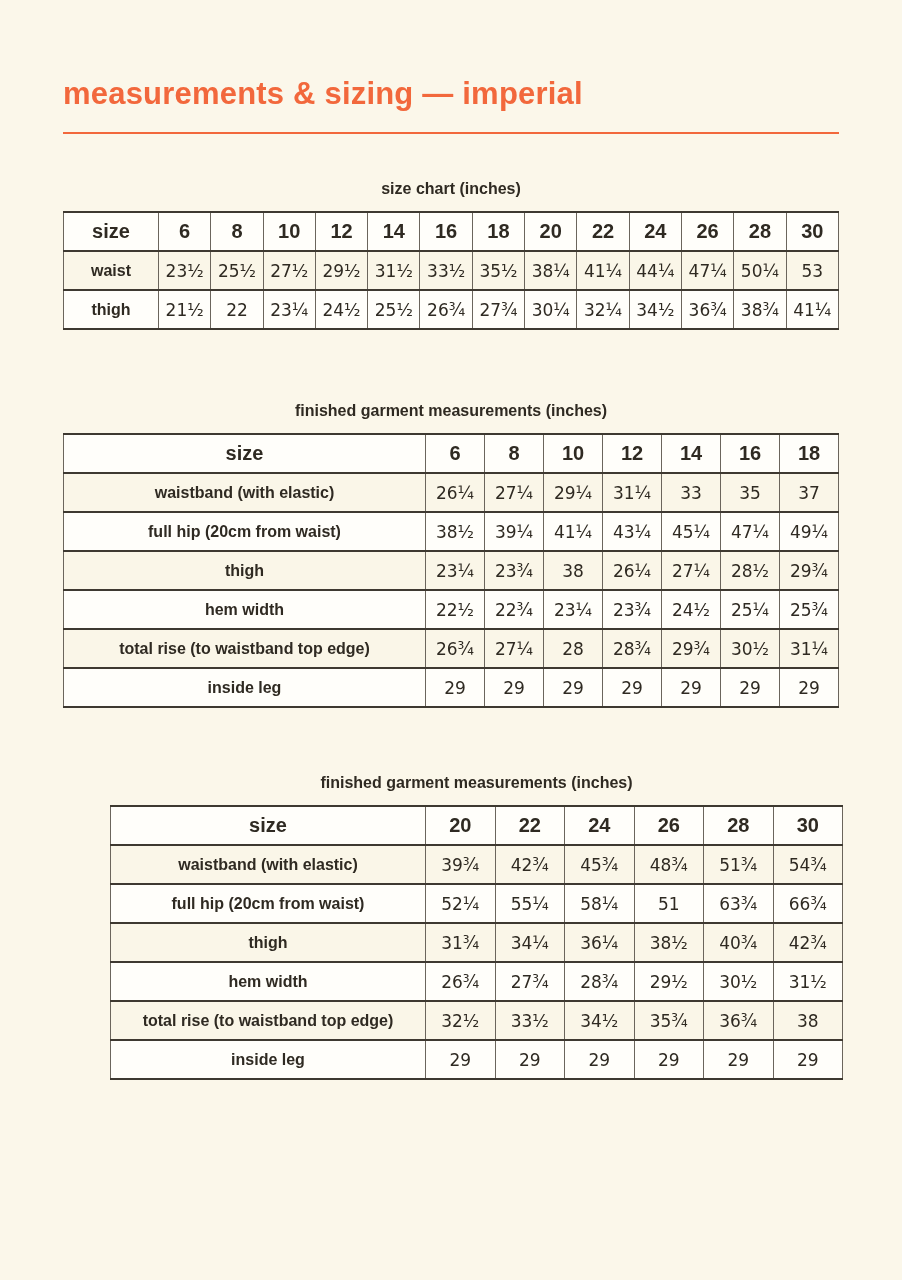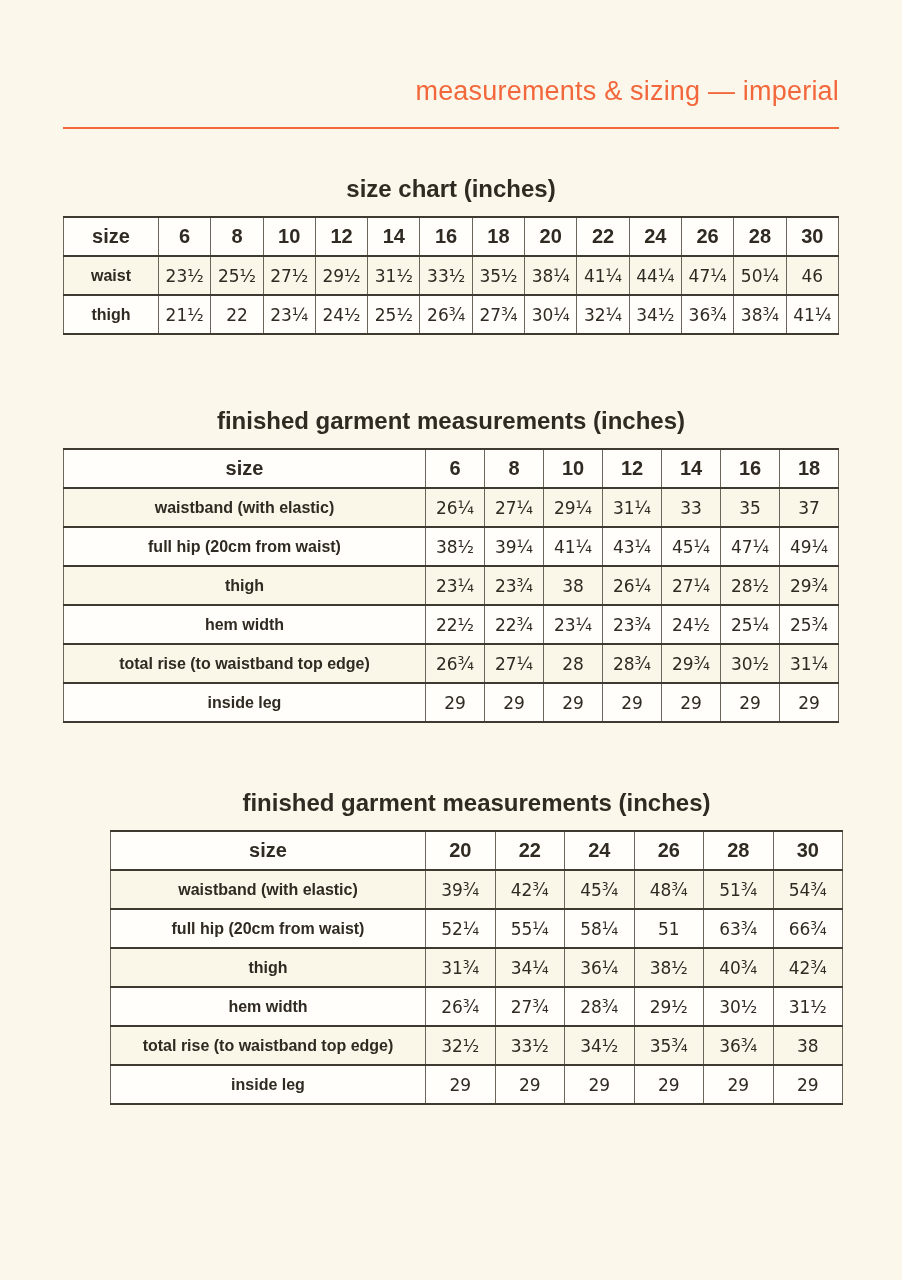--- a/index.html
+++ b/index.html
@@ -16,37 +16,36 @@
   body{
     width:902px;height:1280px;
     background:var(--bg);
     color:var(--ink);
     font-family:"Liberation Sans","DejaVu Sans",sans-serif;
     overflow:hidden;
   }
   .page{padding:76px 63px 0 63px;width:902px;}
   h1.page-title{
     margin:0;
-    font-size:27px;
-    font-weight:normal;
+    font-size:31px;
+    font-weight:bold;
     letter-spacing:.2px;
     color:var(--accent);
-    text-align:right;
   }
   .title-rule{
     border:none;
     border-top:2px solid var(--accent);
     margin:20px 0 0 0;
   }
   section.table-block{margin-top:46px;}
   section.table-block.second{margin-top:72px;}
   section.table-block.third{margin-top:66px;margin-left:47px;width:733px;}
   h2.table-title{
     margin:0 0 13px 0;
-    font-size:24px;
+    font-size:16px;
     font-weight:bold;
     text-align:center;
     color:var(--ink);
   }
   table{
     border-collapse:collapse;
     table-layout:fixed;
     width:776px;
   }
   section.third table{width:733px;}
@@ -110,21 +109,21 @@
             <td>27½</td>
             <td>29½</td>
             <td>31½</td>
             <td>33½</td>
             <td>35½</td>
             <td>38¼</td>
             <td>41¼</td>
             <td>44¼</td>
             <td>47¼</td>
             <td>50¼</td>
-            <td>46</td>
+            <td>53</td>
           </tr>
           <tr>
             <td class="label-col row-label">thigh</td>
             <td>21½</td>
             <td>22</td>
             <td>23¼</td>
             <td>24½</td>
             <td>25½</td>
             <td>26¾</td>
             <td>27¾</td>

